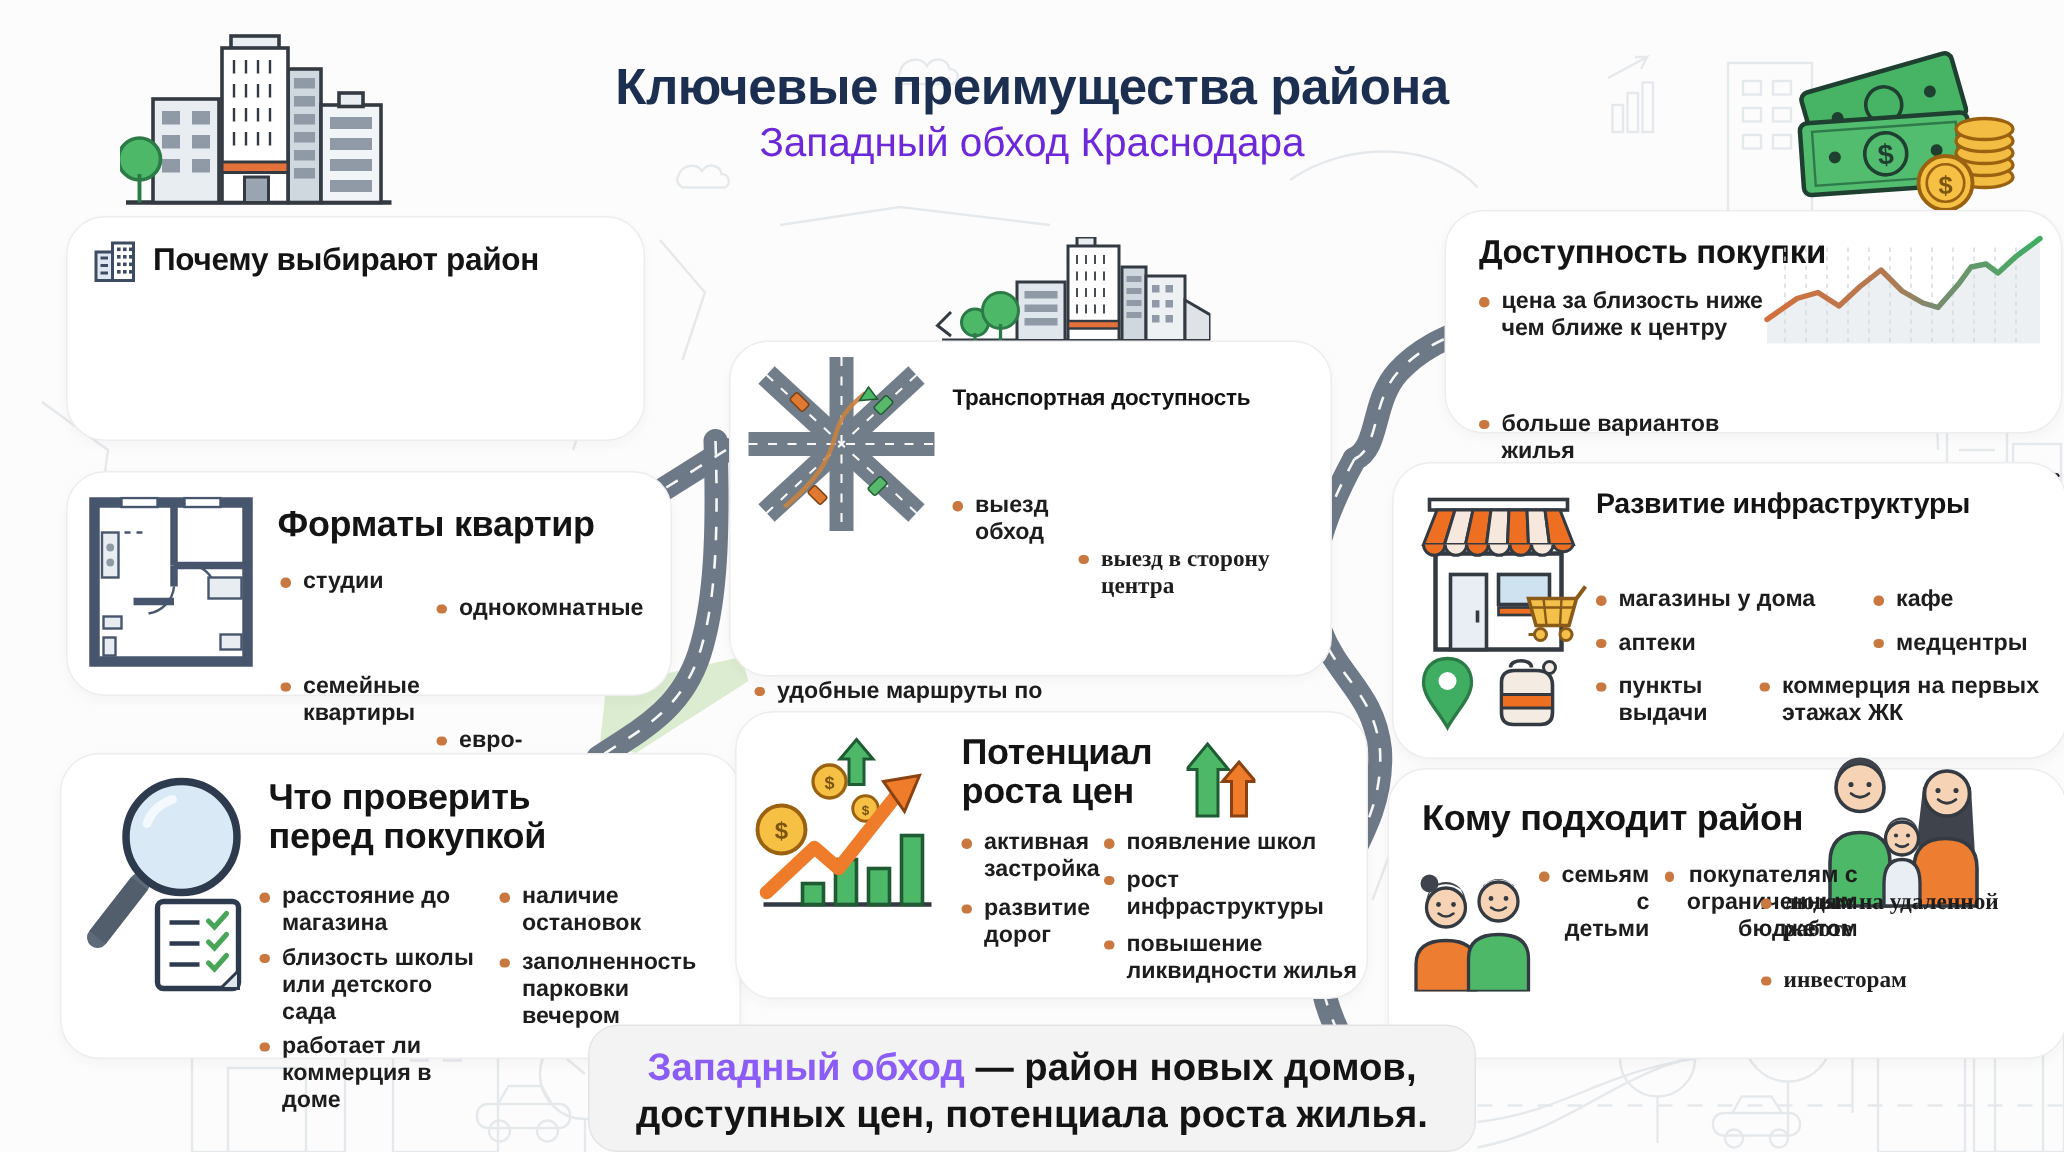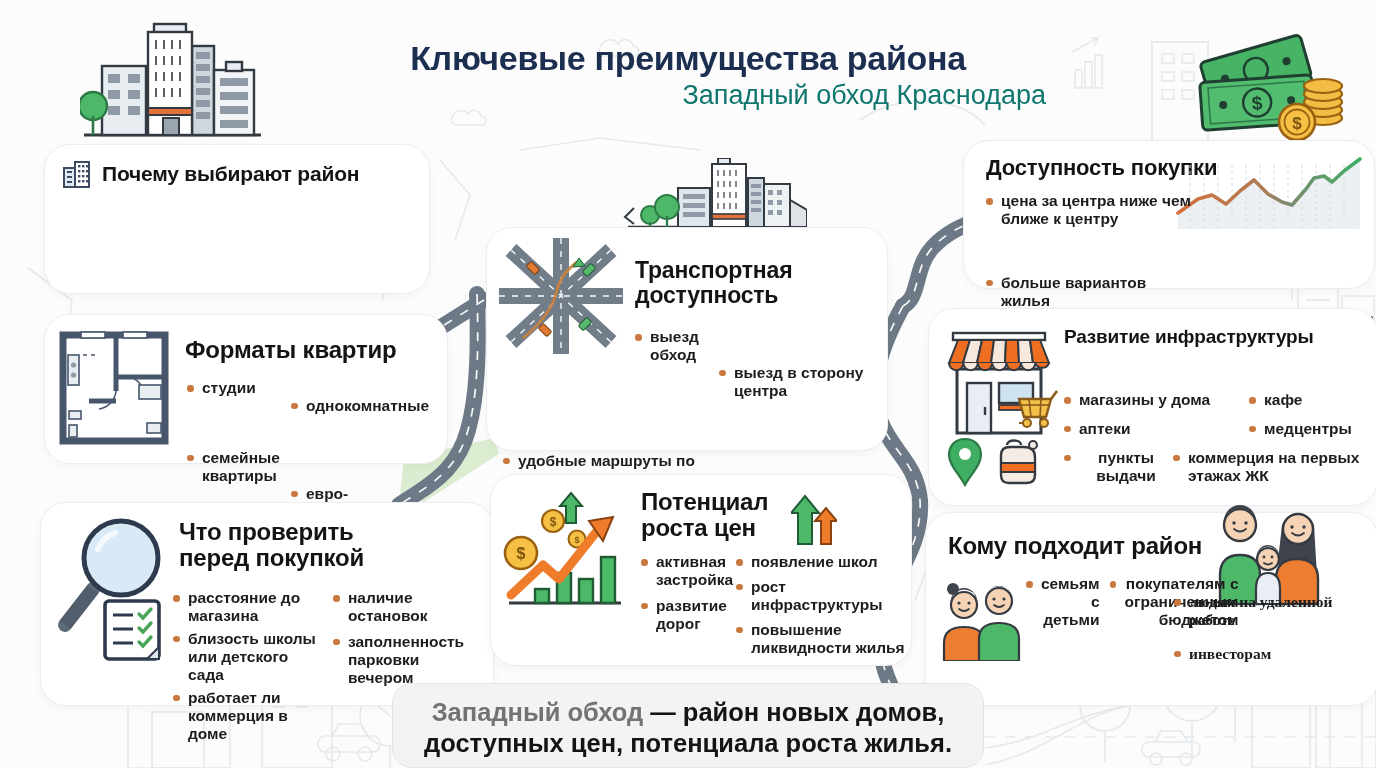--- a/index.html
+++ b/index.html
@@ -9,21 +9,21 @@
   .stage svg text{font-family:"Liberation Sans","DejaVu Sans",sans-serif;font-weight:bold;}
 
   .layer{position:absolute;left:0;top:0;}
   .z0{z-index:0}.z1{z-index:1}.z2{z-index:2}
   .card{position:absolute;z-index:3;background:#ffffff;border:1px solid #ededef;
         border-radius:26px;box-shadow:0 3px 8px rgba(40,50,60,.04);}
   .abs{position:absolute;}
 
   .main-title{position:absolute;z-index:2;left:330px;top:40px;width:716px;text-align:center;}
   .main-title h1{margin:0;font-size:34px;line-height:1.1;font-weight:bold;color:#1c2f50;letter-spacing:-.3px;}
-  .main-title h2{margin:4px 0 0 0;font-size:27px;line-height:1.1;font-weight:normal;color:#0f766e;text-align:right;}
+  .main-title h2{margin:4px 0 0 0;font-size:27px;line-height:1.1;font-weight:normal;color:#6d28d9;}
 
   .card h3{margin:0;font-weight:bold;color:#141414;line-height:1.08;letter-spacing:-.2px;}
 
   .b{position:relative;padding-left:15px;font-size:15.5px;font-weight:bold;line-height:1.16;color:#1d1d1d;}
   .b::before{content:"";position:absolute;left:0;top:6px;width:6.5px;height:6.5px;border-radius:50%;background:#c9793f;}
 
   
   .card-why{left:44px;top:144px;width:384px;height:148px;}
   .card-why .hdr{position:absolute;left:16px;top:14px;display:flex;align-items:center;gap:9px;}
   .card-why h3{font-size:21px;}
@@ -31,43 +31,43 @@
   .why-grid .b{padding-right:10px;}
 
   .card-afford{left:963px;top:140px;width:410px;height:147px;}
   .card-afford h3{position:absolute;left:22px;top:15px;font-size:22px;}
   .afford-chart{position:absolute;left:210px;top:8px;}
   .af-lead{left:22px;top:51px;width:190px;}
   .af-b2{left:22px;top:97px;width:175px;}
   .af-b3{left:200px;top:97px;width:205px;}
 
   .card-transport{left:486px;top:227px;width:400px;height:222px;}
-  .card-transport h3{position:absolute;left:148px;top:30px;width:250px;font-size:23px;line-height:1.1;}
+  .card-transport h3{position:absolute;left:148px;top:30px;width:250px;font-size:15px;line-height:1.1;}
   .tr-icon{position:absolute;left:6px;top:8px;}
   .tr-b1{left:148px;top:100px;width:80px;}
-  .tr-b2{left:232px;top:100px;width:150px;}
+  .tr-b2{left:232px;top:100px;width:150px;font-family:Liberation Serif, serif;}
   .tr-b3{left:16px;top:152px;width:200px;}
   .tr-b4{left:232px;top:152px;width:160px;}
 
   .card-formats{left:44px;top:314px;width:402px;height:148px;}
   .card-formats h3{position:absolute;left:140px;top:22px;font-size:24px;}
   .fp-icon{position:absolute;left:14px;top:16px;}
   .fm-b1{left:142px;top:64px;width:95px;}
   .fm-b2{left:246px;top:64px;width:150px;}
   .fm-b3{left:142px;top:98px;width:110px;}
   .fm-b4{left:246px;top:98px;width:130px;}
 
   .card-infra{left:928px;top:308px;width:448px;height:196px;}
   .card-infra h3{position:absolute;left:135px;top:18px;width:250px;font-size:19px;line-height:1.1;}
   .shop-icon{position:absolute;left:12px;top:22px;}
   .pinbag-icon{position:absolute;left:18px;top:128px;}
   .infra-rows{position:absolute;left:135px;top:82px;}
   .infra-row{display:flex;margin-bottom:11px;}
   .infra-row .b:first-child{width:170px;flex:none;}
-  .infra-row.r3 .b:first-child{width:94px;text-align:center;}
+  .infra-row.r3 .b:first-child{width:94px;}
   .infra-row .b:last-child{width:176px;}
 
   .card-check{left:40px;top:502px;width:452px;height:202px;}
   .card-check h3{position:absolute;left:138px;top:16px;width:240px;font-size:24px;line-height:1.1;}
   .mag-icon{position:absolute;left:8px;top:10px;}
   .check-col1{position:absolute;left:132px;top:86px;width:152px;display:flex;flex-direction:column;gap:5px;}
   .check-col2{position:absolute;left:292px;top:86px;width:150px;display:flex;flex-direction:column;gap:8px;}
 
   .card-growth{left:490px;top:474px;width:420px;height:190px;}
   .card-growth h3{position:absolute;left:150px;top:14px;width:160px;font-size:24px;line-height:1.1;}
@@ -80,21 +80,21 @@
   .card-audience h3{position:absolute;left:22px;top:20px;font-size:24px;}
   .couple-icon{position:absolute;left:10px;top:58px;}
   .family-icon{position:absolute;left:276px;top:-14px;}
   .aud-col1{position:absolute;left:100px;top:62px;width:152px;display:flex;gap:10px;text-align:right;}
   .aud-col2{position:absolute;left:248px;top:80px;width:176px;display:flex;flex-direction:column;gap:16px;font-family:Liberation Serif, serif;}
 
   .banner{position:absolute;z-index:4;left:392px;top:683px;width:592px;height:85px;
           background:#f3f3f4;border:1px solid #e4e4e6;border-radius:20px;
           text-align:center;padding-top:13px;box-sizing:border-box;
           font-size:25.5px;font-weight:bold;line-height:1.2;color:#141414;}
-  .banner .hl{color:#737373;}
+  .banner .hl{color:#8b5cf6;}
 </style>
 </head>
 <body>
 
 <div class="stage">
 
   <svg class="layer z0" width="1376" height="768" viewBox="0 0 1376 768">
     <g stroke="#e5e9ec" stroke-width="1.6" fill="none">
       <path d="M 440,160 L 470,195 L 455,240"></path>
       <path d="M 520,150 L 600,138 L 700,150"></path>
@@ -366,21 +366,21 @@
           <line x1="86" y1="16" x2="86" y2="80"></line>
         <line x1="100" y1="16" x2="100" y2="80"></line>
           <line x1="114" y1="16" x2="114" y2="80"></line>
         <line x1="128" y1="16" x2="128" y2="80"></line>
           <line x1="142" y1="16" x2="142" y2="80"></line>
         <line x1="156" y1="16" x2="156" y2="80"></line>
           <line x1="170" y1="16" x2="170" y2="80"></line>
       </g>
       <path d="M 4,64 L 24,50 L 38,46 L 52,55 L 66,42 L 80,31 L 94,45 L 108,53 L 118,56 L 132,40 L 140,29 L 150,27 L 158,33 L 170,22 L 186,10" fill="none" stroke="url(#gchart)" stroke-width="3.6" stroke-linejoin="round" stroke-linecap="round"></path>
     </svg>
-    <div class="b abs af-lead">цена за центра ниже чем ближе к центру</div>
+    <div class="b abs af-lead">цена за близость ниже чем ближе к центру</div>
     <div class="b abs af-b2">больше вариантов жилья</div>
     <div class="b abs af-b3">проще купить квартиру в новом доме</div>
   </section>
 
   <section class="card card-transport">
     <svg class="tr-icon" width="136" height="120" viewBox="0 0 136 120">
       <g stroke="#727d8a" stroke-width="16" stroke-linecap="butt">
         <line x1="68" y1="2" x2="68" y2="118"></line>
         <line x1="6" y1="60" x2="130" y2="60"></line>
         <line x1="18" y1="14" x2="118" y2="106"></line>

